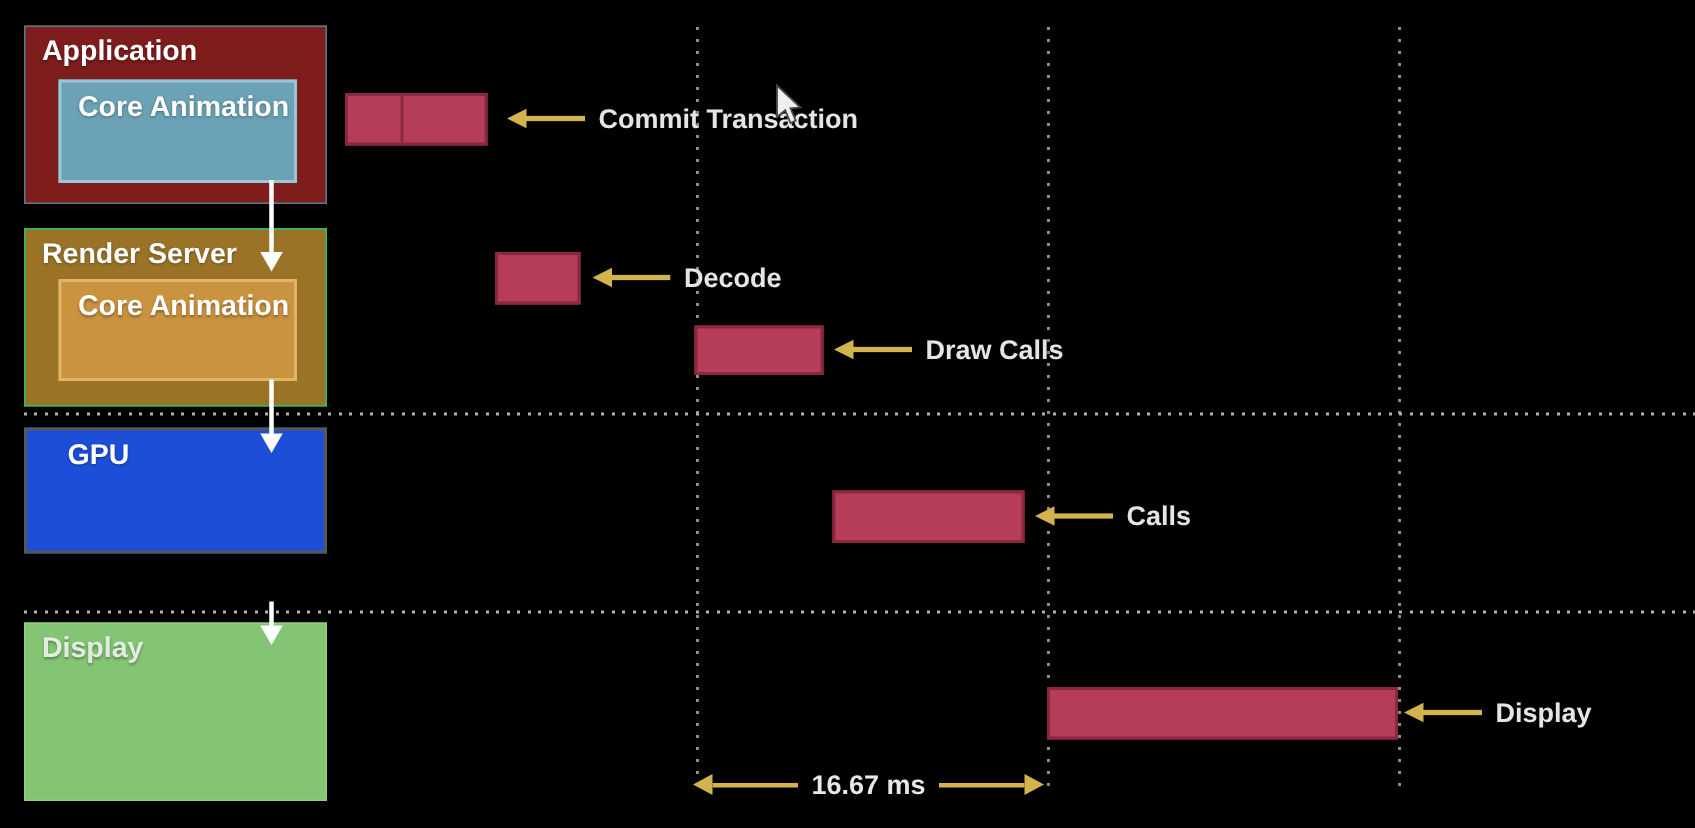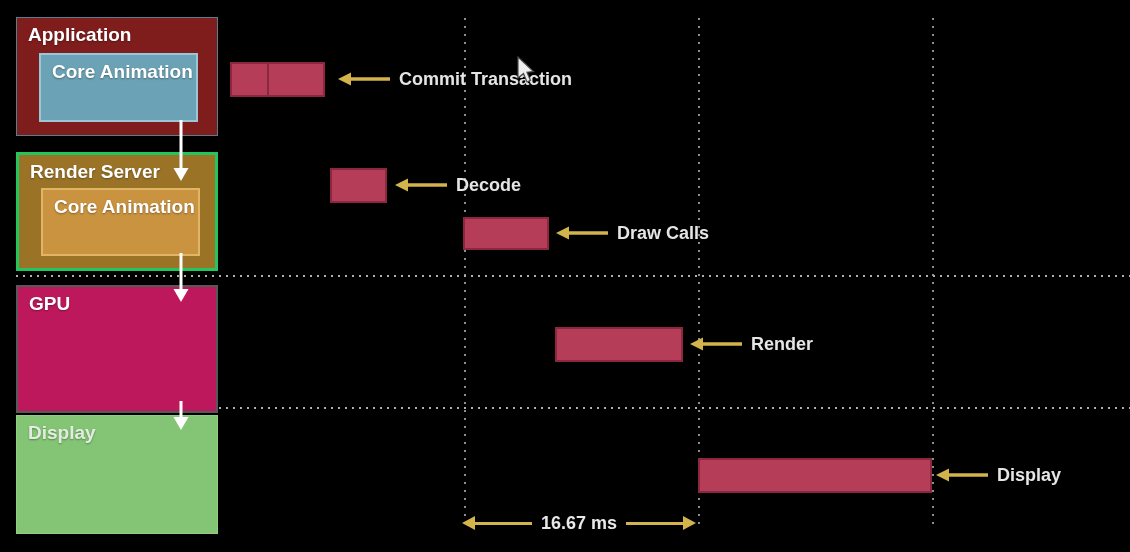--- a/index.html
+++ b/index.html
@@ -16,22 +16,22 @@
     position:absolute; left:16px; right:0; height:2px;
     background:repeating-linear-gradient(to right, #b0b0b0 0 2px, transparent 2px 7px);
   }
   
   .box { position:absolute; left:16px; width:202px; box-sizing:border-box; }
   .box-label {
     color:#fff; font-weight:700; font-size:19px; line-height:1;
     padding:7px 0 0 11px; text-shadow:0 1px 2px rgba(0,0,0,.35); white-space:nowrap;
   }
   .box-app   { top:17px;  height:119px; background:#7f1d1d; border:1px solid #567e90; }
-  .box-rs    { top:152px; height:119px; background:#9a7327; border:3px solid #22c55e; }
-  .box-gpu   { top:285px; height:128px; background:#be185d; border:2px solid #585858; }
+  .box-rs    { top:152px; height:119px; background:#9a7327; border:1px solid #22c55e; }
+  .box-gpu   { top:285px; height:84px; background:#1d4ed8; border:2px solid #585858;padding-left:16px; }
   .box-disp  { top:415px; height:119px; background:#84c575; border:1px solid #90cf81; }
   .box-disp .box-label { color:rgba(255,255,255,.82); }
   .inner {
     position:absolute; left:22px; width:159px; box-sizing:border-box;
   }
   .inner-app { top:35px; height:69px; background:#6ba2b5; border:2px solid #9ac6d5; }
   .inner-rs  { top:33px; height:68px; background:#ca9340; border:2px solid #e0b566; }
   
   .bar {
     position:absolute; background:#b63d57; border:2px solid #8c2742; box-sizing:border-box;
@@ -131,21 +131,21 @@
       <polygon points="0,7 13,0.5 13,13.5" fill="#d2b34c"></polygon>
     </svg>
     <span class="lbl">Draw Calls</span>
   </div>
 
   <div class="annot" style="left:690px; top:333px">
     <svg width="52" height="14">
       <rect x="11" y="5.25" width="41" height="3.5" fill="#d2b34c"></rect>
       <polygon points="0,7 13,0.5 13,13.5" fill="#d2b34c"></polygon>
     </svg>
-    <span class="lbl">Render</span>
+    <span class="lbl">Calls</span>
   </div>
 
   <div class="annot" style="left:936px; top:464px">
     <svg width="52" height="14">
       <rect x="11" y="5.25" width="41" height="3.5" fill="#d2b34c"></rect>
       <polygon points="0,7 13,0.5 13,13.5" fill="#d2b34c"></polygon>
     </svg>
     <span class="lbl">Display</span>
   </div>
 

